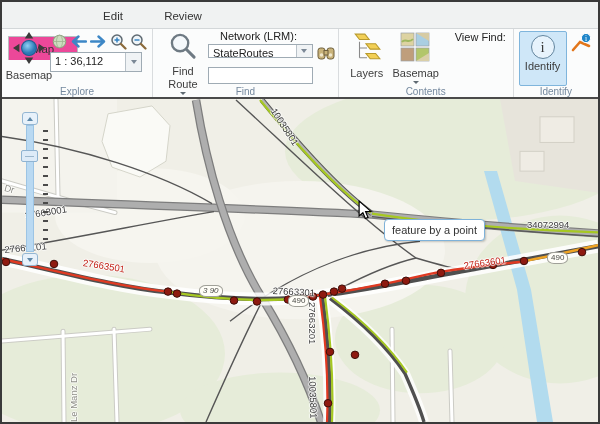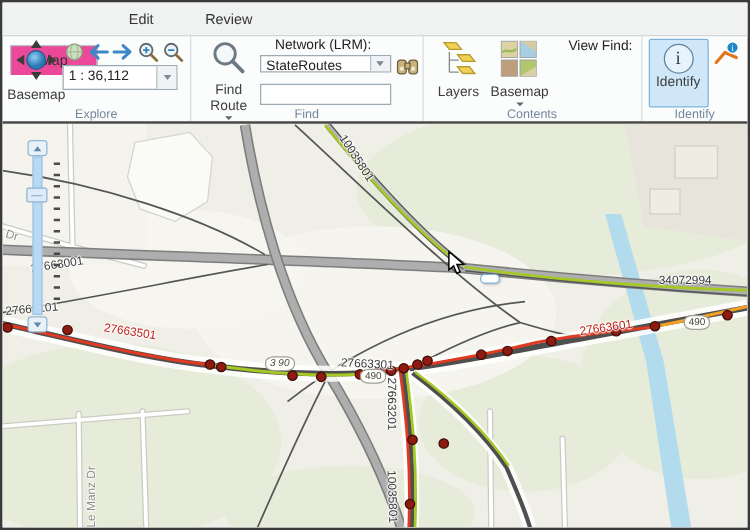--- a/index.html
+++ b/index.html
@@ -305,21 +305,21 @@
         <span class="map-label" style="left: 271px; top: 186px; color: rgb(60, 60, 60); transform: rotate(3deg);">27663301</span>
         <span class="map-label" style="left: 316px; top: 203px; color: rgb(60, 60, 60); transform: rotate(90deg);">27663201</span>
         <span class="map-label" style="left: 276px; top: 7px; color: rgb(60, 60, 60); transform: rotate(57deg);">10035801</span>
         <span class="map-label" style="left: 316px; top: 277px; color: rgb(60, 60, 60); transform: rotate(88deg);">10035801</span>
         <span class="map-label" style="left: 82px; top: 158px; color: rgb(195, 36, 26); transform: rotate(9deg);">27663501</span>
         <span class="map-label" style="left: 461px; top: 161px; color: rgb(195, 36, 26); transform: rotate(-8deg);">27663601</span>
         <span class="map-label street-label" style="left: 66px; top: 323px; color: rgb(141, 141, 134); transform: rotate(-90deg);">Le Manz Dr</span>
         <span class="map-label street-label" style="left: 4px; top: 83px; color: rgb(141, 141, 134); transform: rotate(15deg);">Dr</span>
       </div>
     <div id="shield-layer">
-        <span class="shield" style="position: absolute; left: 210px; top: 186px; font-style: italic;">3 90</span>
+        <span class="shield" style="position: absolute; left: 197px; top: 186px; font-style: italic;">3 90</span>
         <span class="shield" style="position: absolute; left: 286px; top: 196px;">490</span>
         <span class="shield" style="position: absolute; left: 545px; top: 153px;">490</span>
       </div>
 
     <div id="slider">
       <div class="sbtn" style="top:0">
           <span class="tri-up"></span>
         </div>
       <div id="strack"></div>
       <div id="shandle"></div>
@@ -337,20 +337,21 @@
           <div class="tick" style="top: 81px;"></div>
           <div class="tick" style="top: 90px;"></div>
           <div class="tick" style="top: 99px;"></div>
           <div class="tick" style="top: 108px;"></div>
           <div class="tick" style="top: 117px;"></div>
           <div class="tick" style="top: 126px;"></div>
         </div>
     </div>
 
     <div id="tooltip">
+      <div>feature by a point</div>
     </div>
 
     <span id="cursor">
       <svg width="18" height="20" viewBox="0 0 12 17">
         <path d="M1,1 L1,13.5 L4.2,10.8 L6.3,15.8 L8.6,14.8 L6.5,9.9 L11,9.7 Z" fill="#fff" stroke="#000" stroke-width="1"></path>
       </svg>
     </span>
   </div>
 </div>
 

